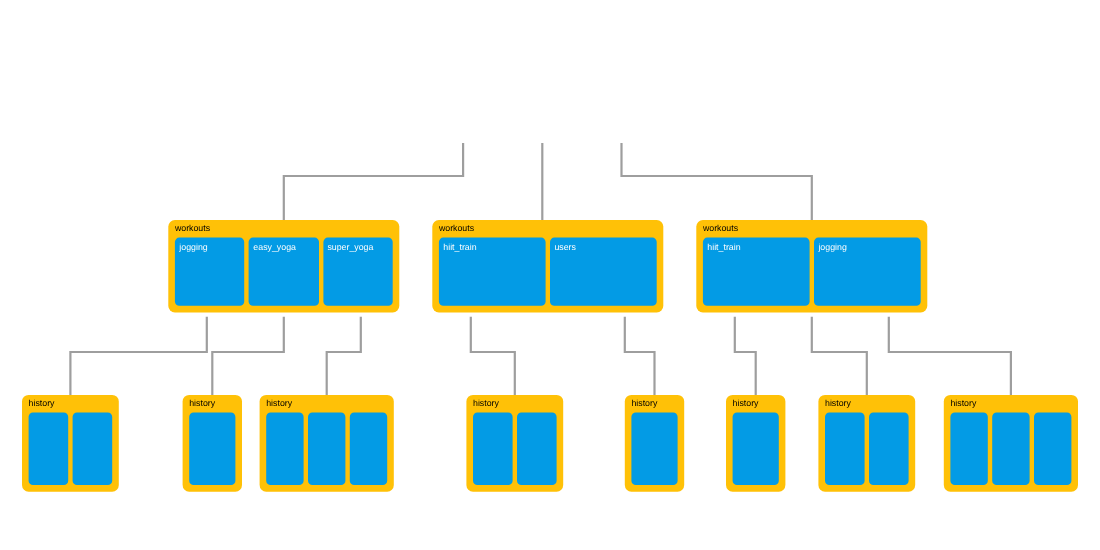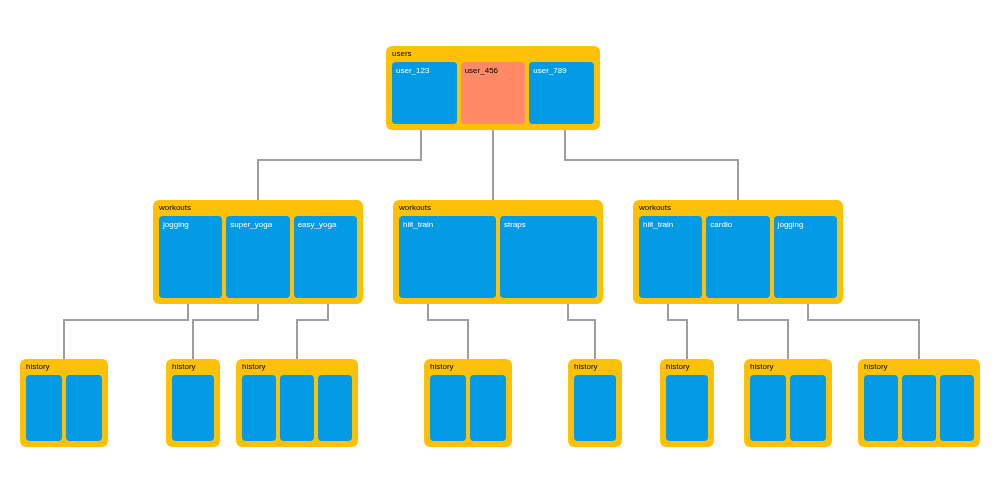--- a/index.html
+++ b/index.html
@@ -7,21 +7,21 @@
   svg.connectors{position:absolute;inset:0;width:1000px;height:500px;pointer-events:none}
   svg.connectors path{stroke:#9e9e9e;stroke-width:2;fill:none}
   .box{position:absolute;background:#ffc107;border-radius:6px;padding:16px 6px 6px 6px;box-sizing:border-box}
   .box .title{position:absolute;top:3px;left:6px;color:#000;font-weight:500}
   .items{display:flex;gap:4px;height:100%}
   .item{flex:1;background:#039be5;border-radius:4px;padding:4px 4px 0 4px;box-sizing:border-box;overflow:hidden;white-space:nowrap}
   .item.hl{background:#ff8a65;color:#000}
   
   .box.users{left:386px;top:46px;width:214px;height:84px}
   
-  .box.wk{top:200px;height:104px;width:210px}
+  .box.wk{top:200px;height:84px;width:210px}
   .box.wk1{left:153px}
   .box.wk2{left:393px}
   .box.wk3{left:633px}
   
   .box.hs{top:359px;height:88px}
   .box.hs1{left:20px;width:88px}
   .box.hs2{left:166px;width:54px}
   .box.hs3{left:236px;width:122px}
   .box.hs4{left:424px;width:88px}
   .box.hs5{left:568px;width:54px}
@@ -45,51 +45,42 @@
     <path d="M328 288 V320 H297 V365"></path>
 
     <path d="M428 288 V320 H468 V365"></path>
     <path d="M568 288 V320 H595 V365"></path>
 
     <path d="M668 288 V320 H687 V365"></path>
     <path d="M738 288 V320 H788 V365"></path>
     <path d="M808 288 V320 H919 V365"></path>
   </svg>
 
-  <div class="box users">
-    <span class="title">users</span>
-    <div class="items">
-      <div class="item">user_123</div>
-      <div class="item hl">user_456</div>
-      <div class="item">user_789</div>
-    </div>
-  </div>
 
   <div class="box wk wk1">
     <span class="title">workouts</span>
     <div class="items">
       <div class="item">jogging</div>
+      <div class="item">easy_yoga</div>
       <div class="item">super_yoga</div>
-      <div class="item">easy_yoga</div>
     </div>
   </div>
 
   <div class="box wk wk2">
     <span class="title">workouts</span>
     <div class="items">
       <div class="item">hiit_train</div>
-      <div class="item">straps</div>
+      <div class="item">users</div>
     </div>
   </div>
 
   <div class="box wk wk3">
     <span class="title">workouts</span>
     <div class="items">
       <div class="item">hiit_train</div>
-      <div class="item">cardio</div>
       <div class="item">jogging</div>
     </div>
   </div>
 
   <div class="box hs hs1">
     <span class="title">history</span>
     <div class="items">
         <div class="item"></div>
         <div class="item"></div>
       </div>

